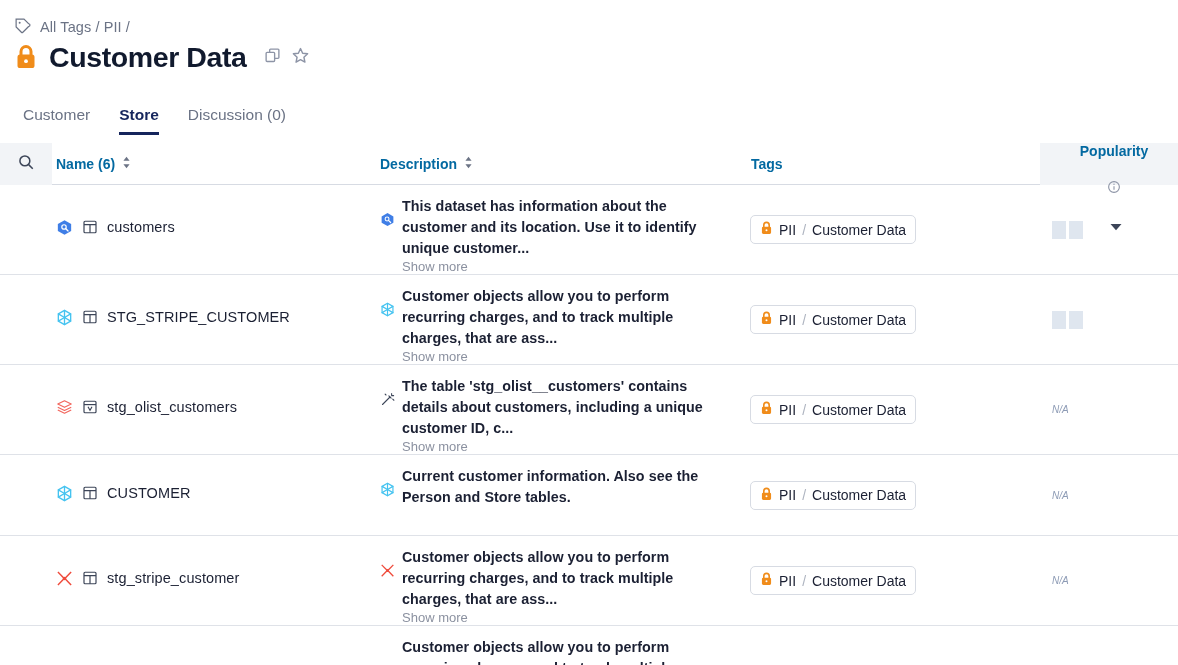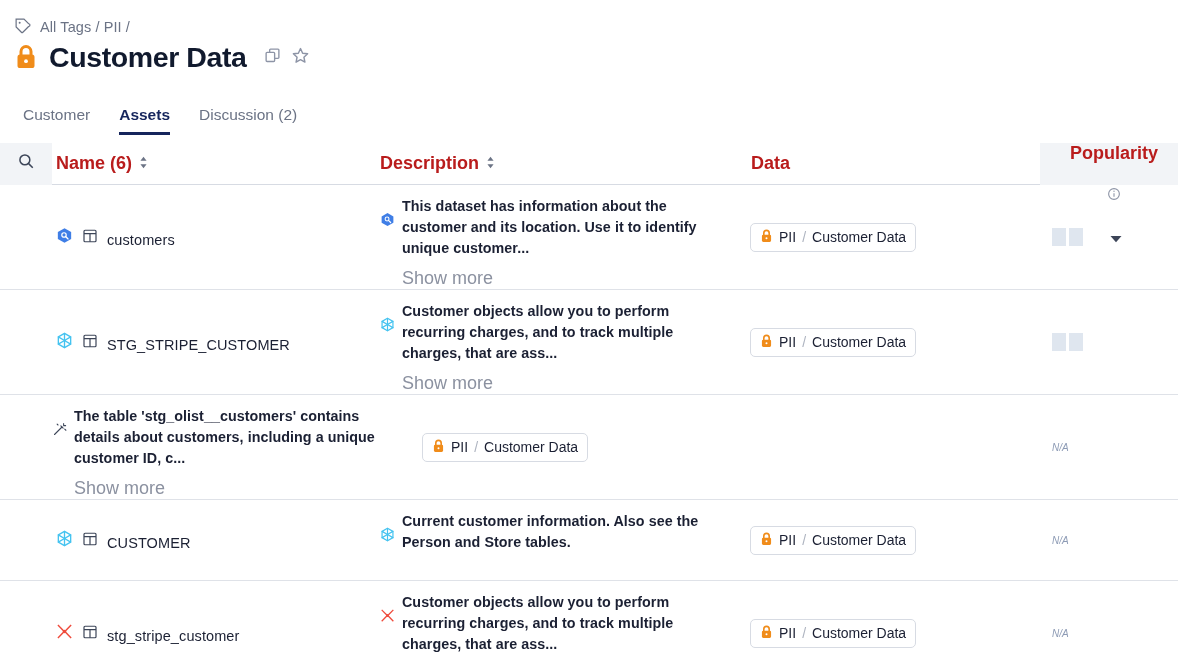--- a/index.html
+++ b/index.html
@@ -41,21 +41,21 @@
     font-size: 15.5px;
   }
   .tab { padding-bottom: 11px; color: #6b7385; cursor: pointer; white-space: nowrap; }
   .tab.active { color: #15255c; font-weight: bold; box-shadow: inset 0 -3px 0 0 #15255c; }
 
   
   .table { position: absolute; left: 0; top: 143px; width: 1178px; }
   .thead {
     display: flex; align-items: center; height: 42px;
     border-bottom: 1px solid #d7dbe3;
-    font-size: 18px; font-weight: bold; color: #b91c1c;
+    font-size: 14px; font-weight: bold; color: #0369a1;
   }
   .thead .c-search {
     width: 52px; height: 42px; background: #f2f4f7;
     display: flex; align-items: center; justify-content: center; cursor: pointer;
   }
   .thead .c-name { width: 328px; padding-left: 4px; display:flex; align-items:center; gap:7px; }
   .thead .c-desc { width: 370px; display:flex; align-items:flex-end; gap:7px; }
   .thead .c-tags { flex: 1; padding-left: 1px; }
   .thead .c-pop {
     width: 138px; height: 42px; background: #f2f4f7;
@@ -69,31 +69,31 @@
     min-height: 81px;
   }
   .row:last-child { border-bottom: 1px solid #dfe2e8; }
   .cell { display: flex; align-items: center; }
   .c-search-cell { width: 52px; }
   .c-name-cell { width: 328px; padding-left: 4px; }
   .c-desc-cell { width: 370px; align-items: flex-start; padding-top: 11px; }
   .c-tags-cell { flex: 1; }
   .c-pop-cell { width: 138px; padding-left: 12px; }
 
-  .name-wrap { display: flex; align-items: flex-end; gap: 9px; }
+  .name-wrap { display: flex; align-items: flex-start; gap: 9px; }
   .name-label { font-size: 14.5px; color: #1b2033; letter-spacing: .1px; }
 
   .desc-wrap { display: flex; gap: 7px; width: 355px; }
   .desc-srcicon { width: 15px; flex: 0 0 15px; padding-top: 16px; }
   .desc-body { flex: 1; }
   .desc-text {
     font-size: 14.3px; line-height: 21px; color: #1b2033; letter-spacing: .05px; font-weight: bold;
   }
   .show-more {
-    margin-top: 9px; font-size: 18px; color: #8b91a0; cursor: pointer;
+    font-size: 13px; color: #8b91a0; cursor: pointer;
   }
 
   .tag-pill {
     display: inline-flex; align-items: center; gap: 6px;
     border: 1px solid #d7dbe3; border-radius: 5px;
     padding: 5px 9px; background: #fff; cursor: pointer;
     font-size: 14px; color: #1b2033; white-space: nowrap;
   }
   .tag-pill .sep { color: #aeb4c0; }
 
@@ -144,22 +144,22 @@
       <span class="ic-btn">
         <svg width="19" height="19" viewBox="0 0 24 24" fill="none" stroke="#8d94a6" stroke-width="1.8" stroke-linejoin="round">
           <path d="M12 3.2l2.7 5.9 6.3.7-4.7 4.3 1.3 6.3L12 17.2 6.4 20.4l1.3-6.3L3 9.8l6.3-.7z"></path>
         </svg>
       </span>
     </span>
   </div>
 
   <div class="tabs">
     <div class="tab">Customer</div>
-    <div class="tab active">Assets</div>
-    <div class="tab">Discussion (2)</div>
+    <div class="tab active">Store</div>
+    <div class="tab">Discussion (0)</div>
   </div>
 
   <div class="table">
 
     <div class="thead">
       <div class="c-search">
         <span>
           <svg width="18" height="18" viewBox="0 0 24 24" fill="none" stroke="#3c4558" stroke-width="2">
             <circle cx="10.5" cy="10.5" r="6.6"></circle>
               <path d="M15.5 15.5 21 21"></path>
@@ -177,21 +177,21 @@
       </div>
       <div class="c-desc">
         <span>Description</span>
         <span class="sort-ic">
           <svg width="9" height="13" viewBox="0 0 10 14" fill="#6b7385">
             <path d="M5 0.5 8.4 5H1.6z"></path>
               <path d="M5 13.5 1.6 9h6.8z"></path>
           </svg>
         </span>
       </div>
-      <div class="c-tags">Data</div>
+      <div class="c-tags">Tags</div>
       <div class="c-pop">
         <span>Popularity</span>
         <span>
           <svg width="14" height="14" viewBox="0 0 24 24" fill="none" stroke="#8d94a6" stroke-width="1.9">
             <circle cx="12" cy="12" r="9.2"></circle>
               <path d="M12 10.6v6"></path>
               <circle cx="12" cy="7.3" r="1.1" fill="#8d94a6" stroke="none"></circle>
           </svg>
         </span>
         <span style="margin-left:3px">
@@ -286,20 +286,35 @@
           </div>
           <div class="cell c-pop-cell">
             <span class="pop-bars">
               <i></i>
               <i></i>
             </span>
           </div>
         </div>
         <div class="row">
           <div class="cell c-search-cell"></div>
+          <div class="cell c-name-cell">
+            <span class="name-wrap">
+              <span><svg width="17" height="17" viewBox="0 0 24 24" stroke="#f2655c" stroke-width="1.6" fill="none" stroke-linejoin="round">
+                  <path d="M2.5 7.2 12 2.6l9.5 4.6L12 11.8z"></path>
+                  <path d="M2.5 11.5 12 16.1l9.5-4.6"></path>
+                  <path d="M2.5 15.5 12 20.1l9.5-4.6"></path>
+                </svg></span>
+              <span><svg width="16" height="16" viewBox="0 0 24 24" fill="none" stroke="#3c4558" stroke-width="1.8">
+                  <rect x="3" y="3.4" width="18" height="17.2" rx="1.6"></rect>
+                  <path d="M3 8.4h18"></path>
+                  <path d="M9 11.5 12 17l3-5.5" stroke-width="1.7"></path>
+                </svg></span>
+              <span class="name-label">stg_olist_customers</span>
+            </span>
+          </div>
           <div class="cell c-desc-cell">
             <div class="desc-wrap">
               <span class="desc-srcicon"><svg width="15" height="15" viewBox="0 0 24 24" stroke="#3c4558" stroke-width="1.7" fill="none" stroke-linecap="round">
                   <path d="M4 20 16 8"></path>
                   <path d="M14.2 6.2 17.8 9.8"></path>
                   <path d="M18.6 2.6v3M21.8 5.8h-3M20.4 11.4l1.8 1.8M8.2 3.4l1.4 1.4"></path>
                 </svg></span>
               <span class="desc-body"><span class="desc-text">The table 'stg_olist__customers' contains details about customers, including a unique customer ID, c...</span><div class="show-more">Show more</div></span>
             </div>
           </div>

